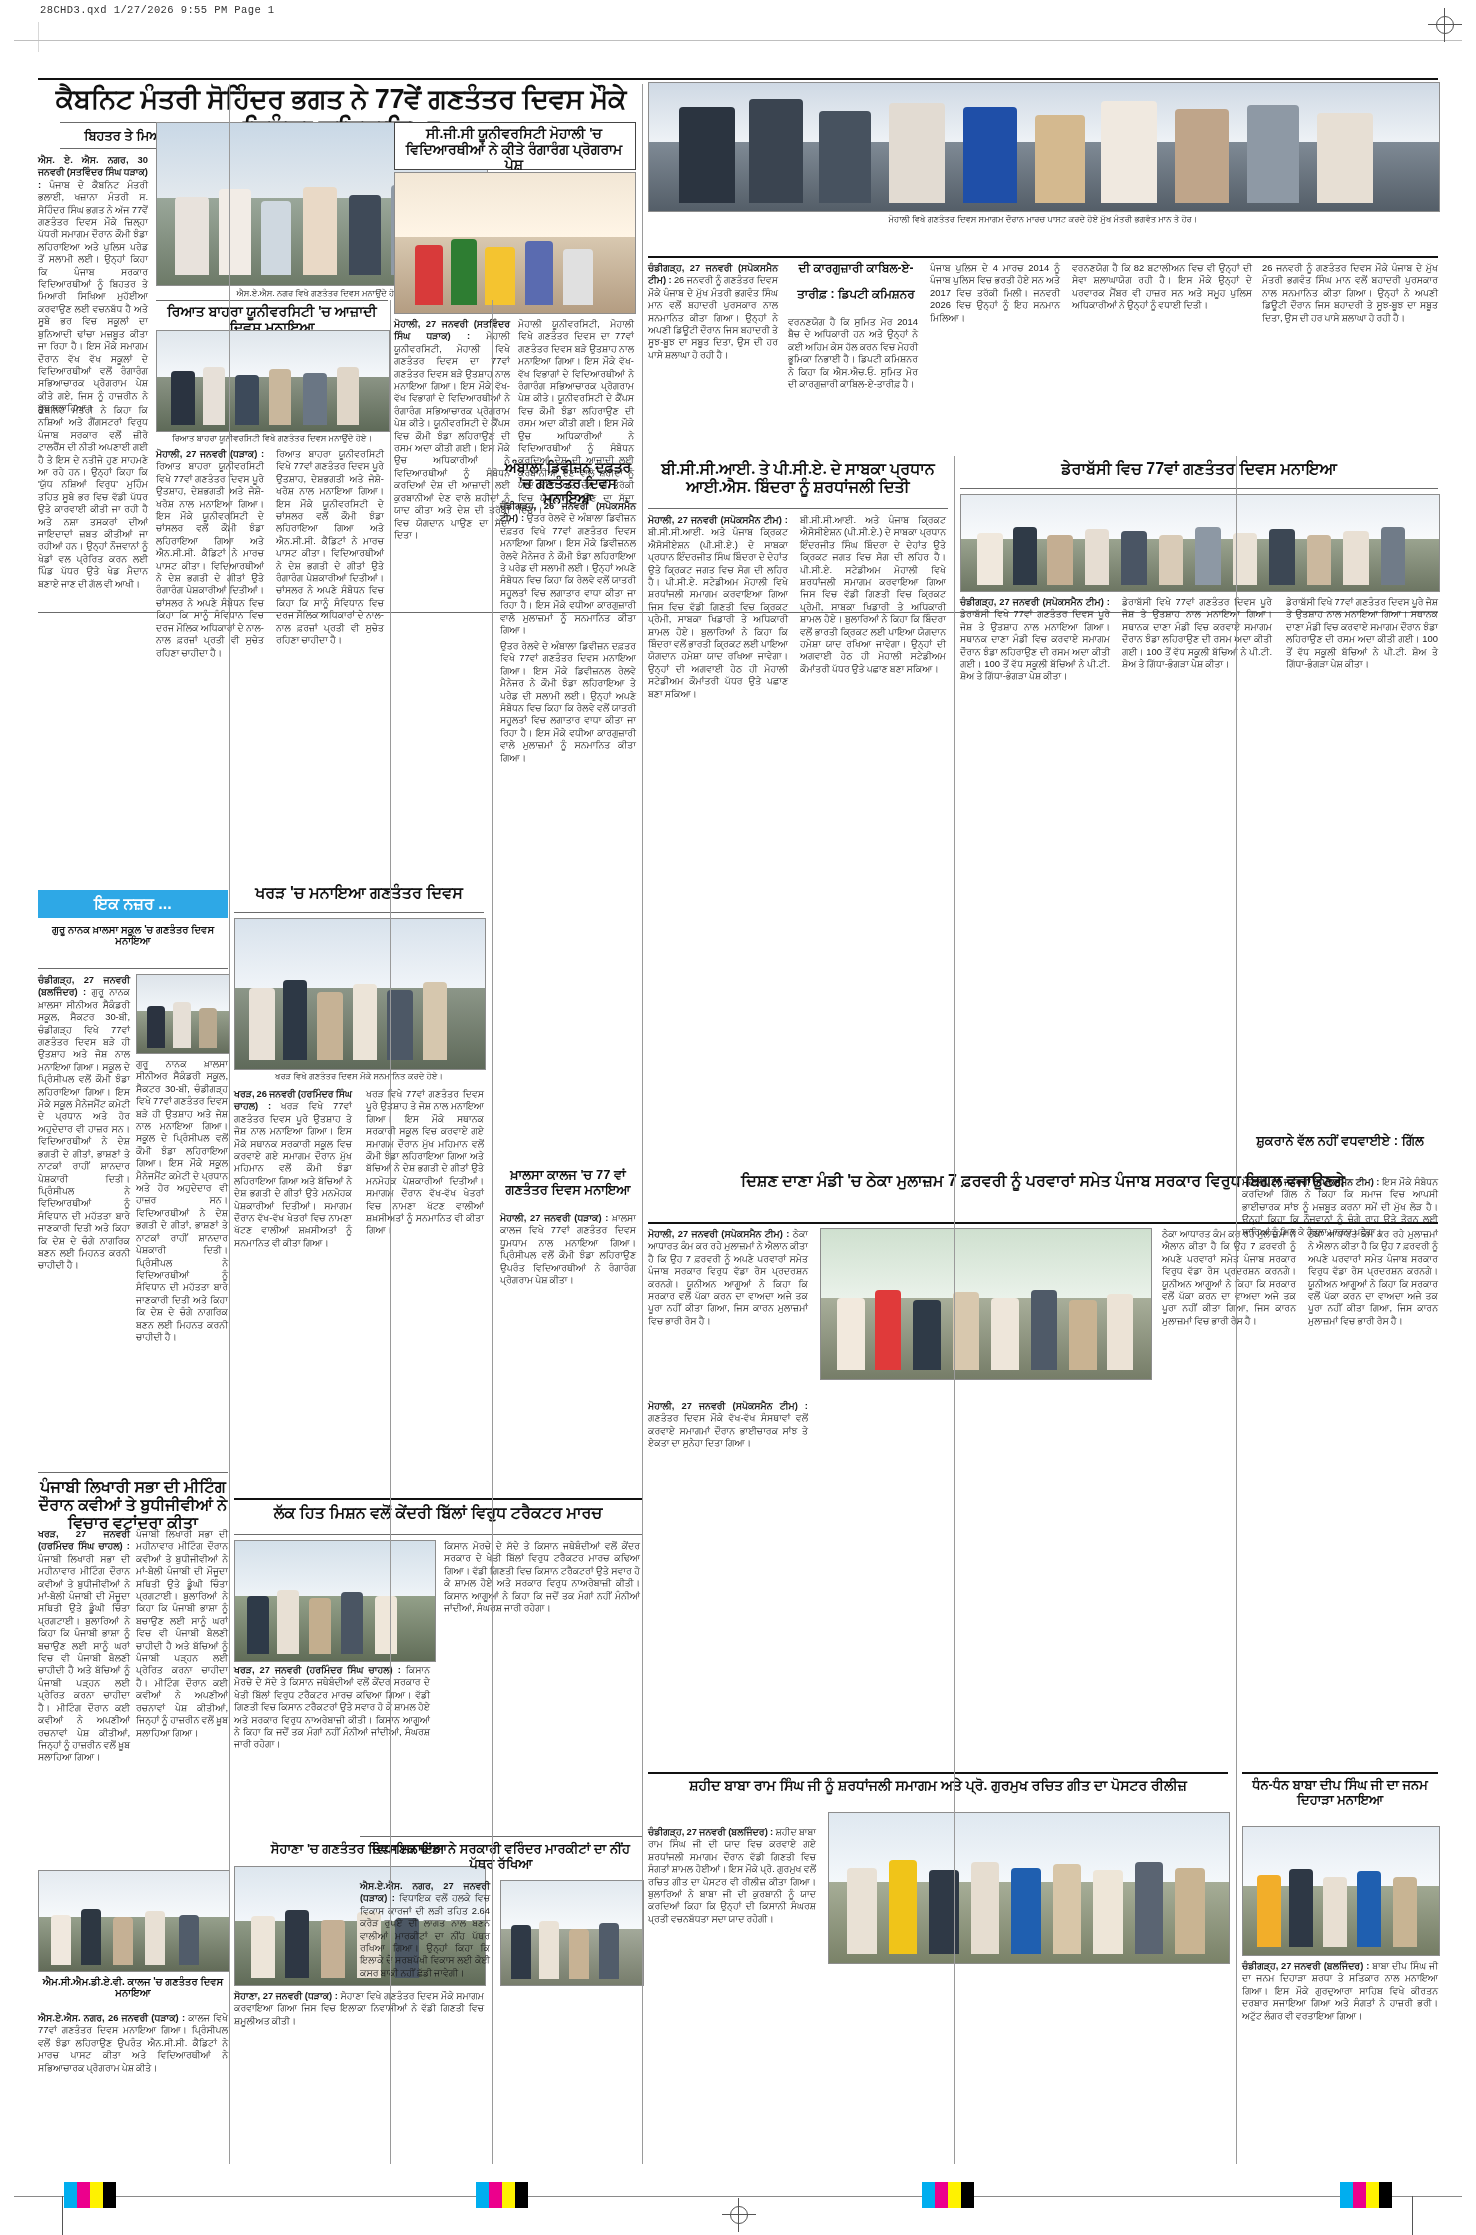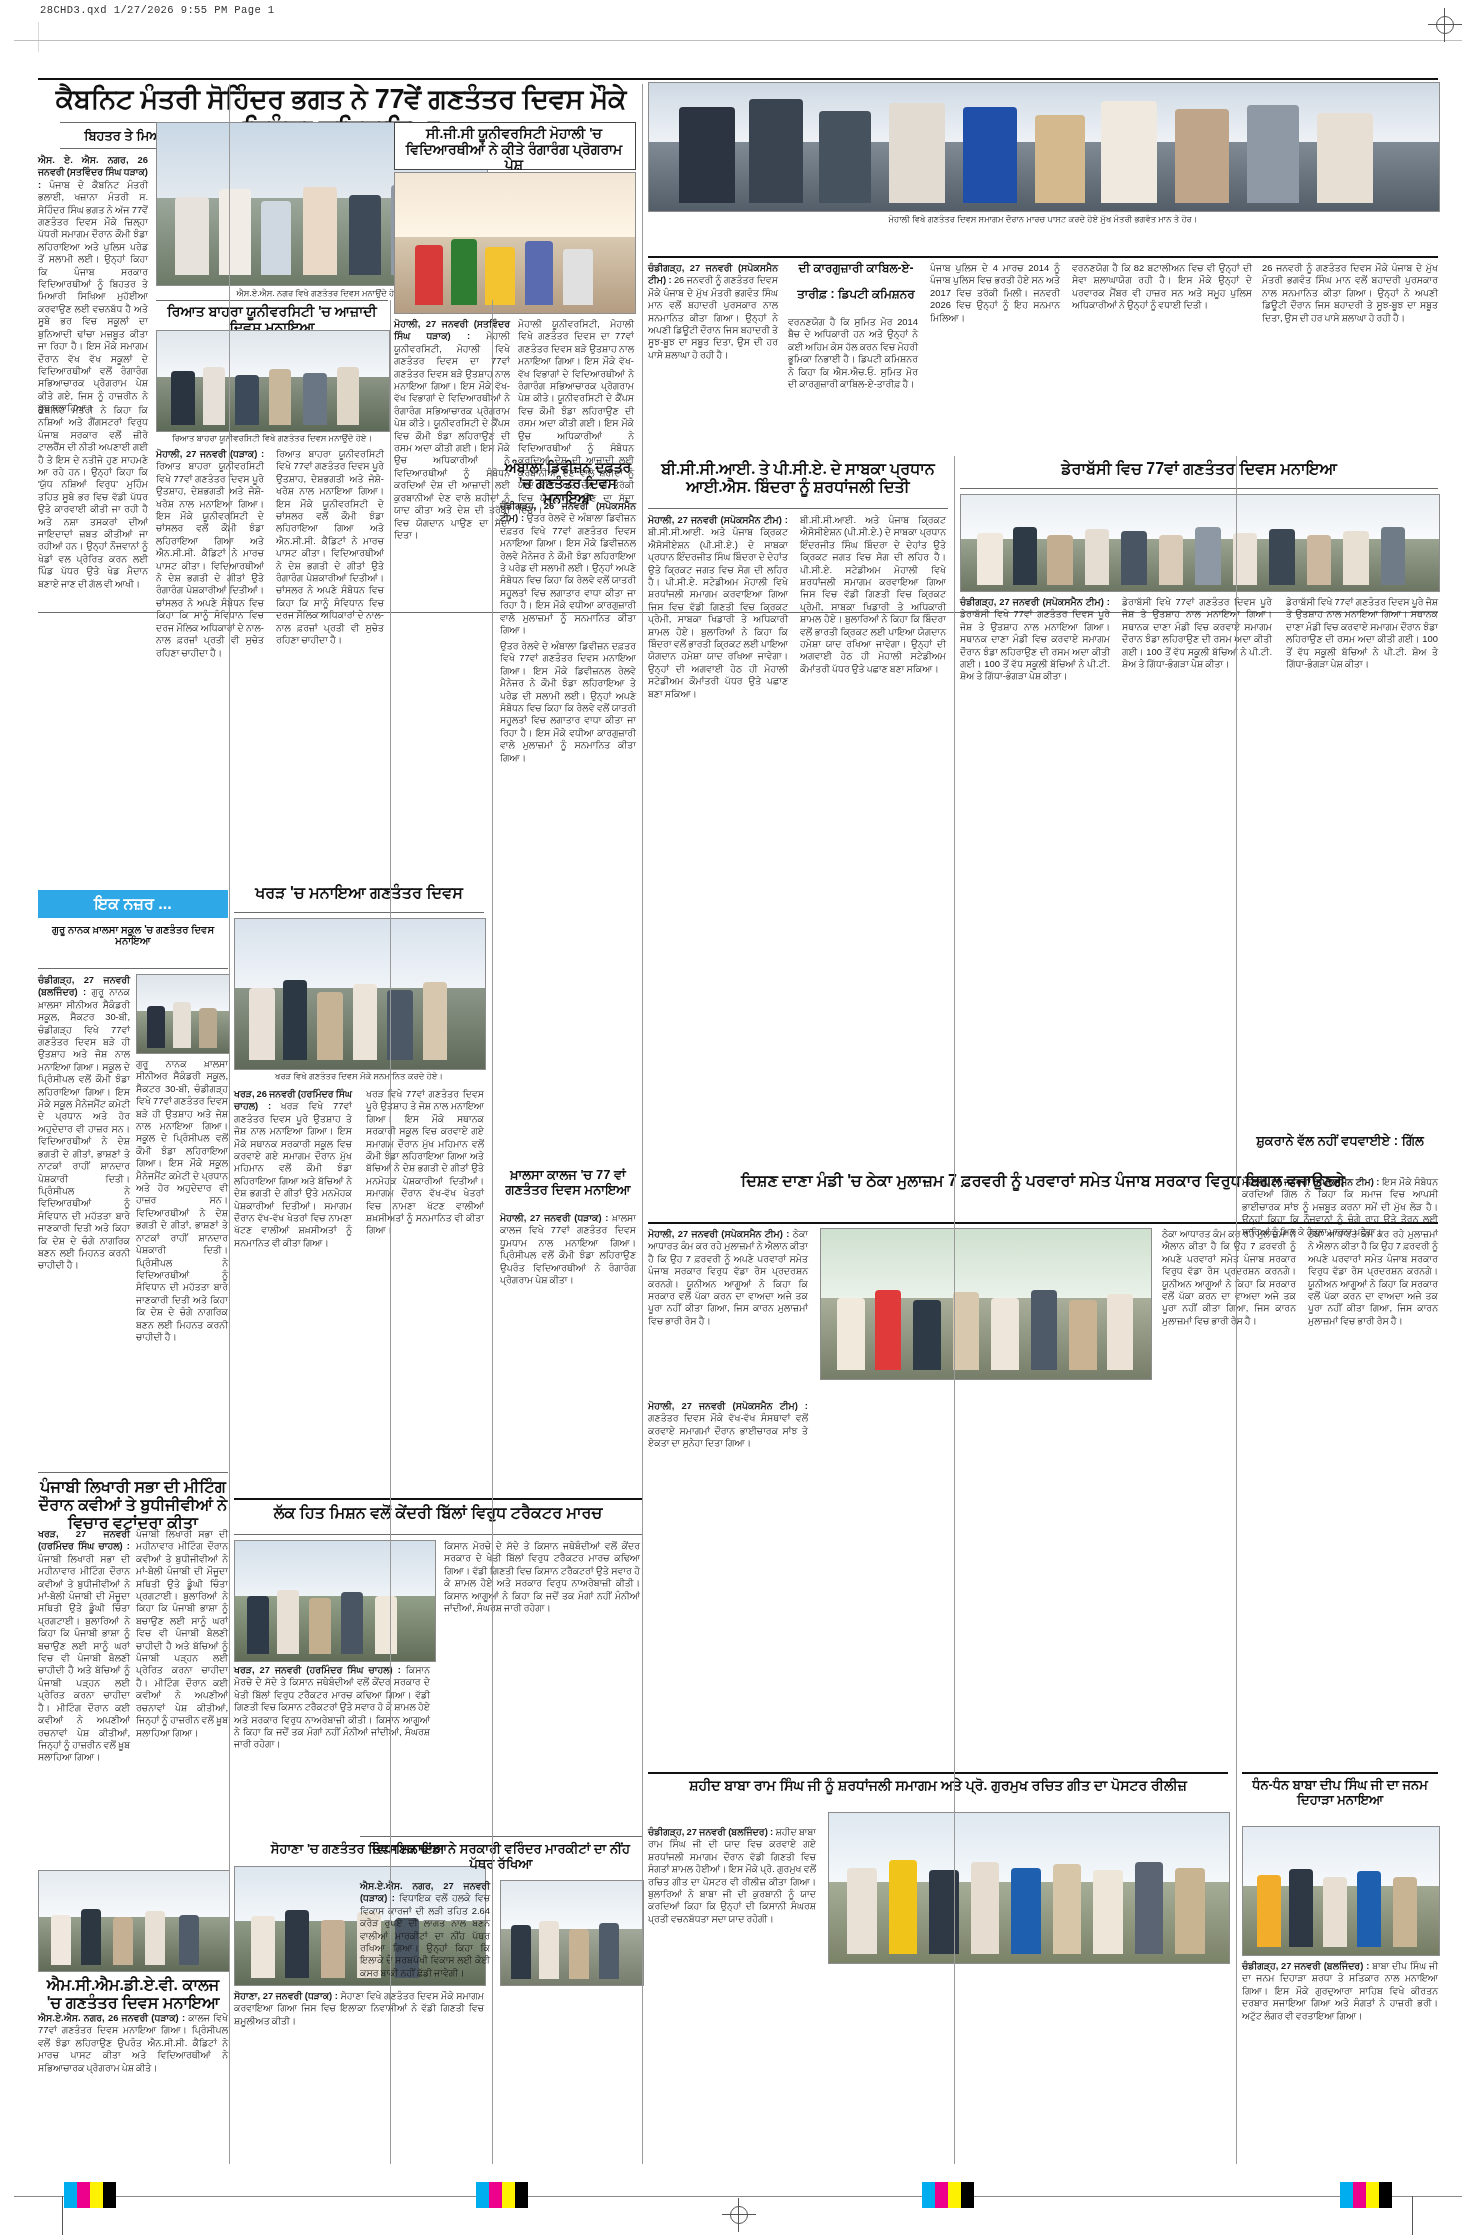--- a/index.html
+++ b/index.html
@@ -92,21 +92,21 @@
   </div>
 
   <div class="mh-rule"></div>
 
   <div class="col hl hl-lead" style="left:38px;top:84px;width:606px;">ਕੈਬਨਿਟ ਮੰਤਰੀ ਸੋਹਿੰਦਰ ਭਗਤ ਨੇ 77ਵੇਂ ਗਣਤੰਤਰ ਦਿਵਸ ਮੌਕੇ ਤਿਰੰਗਾ ਲਹਿਰਾਇਆ</div>
   <div class="hrule" style="left:60px;top:122px;width:560px;"></div>
   <div class="col hl hl-sub" style="left:52px;top:124px;width:580px;">ਬਿਹਤਰ ਤੇ ਮਿਆਰੀ ਸਿਖਿਆ ਮੁਹੱਈਆ ਕਰਵਾਉਣ ਤੇ ਨਸ਼ਿਆਂ–ਗੈਂਗਸਟਰਾਂ ਵਿਰੁਧ ਸਰਕਾਰ ਸਖ਼ਤ : ਸੋਹਿੰਦਰ ਭਗਤ</div>
   <div class="hrule" style="left:60px;top:148px;width:560px;"></div>
 
   <div class="col body-txt" style="left:38px;top:154px;width:110px;">
-    <span class="dateline">ਐਸ. ਏ. ਐਸ. ਨਗਰ, 26 ਜਨਵਰੀ (ਸਤਵਿੰਦਰ ਸਿੰਘ ਧੜਾਕ) :</span>
+    <span class="dateline">ਐਸ. ਏ. ਐਸ. ਨਗਰ, 30 ਜਨਵਰੀ (ਸਤਵਿੰਦਰ ਸਿੰਘ ਧੜਾਕ) :</span>
     <span>ਪੰਜਾਬ ਦੇ ਕੈਬਨਿਟ ਮੰਤਰੀ ਭਲਾਈ, ਖਜ਼ਾਨਾ ਮੰਤਰੀ ਸ. ਸੋਹਿੰਦਰ ਸਿੰਘ ਭਗਤ ਨੇ ਅੱਜ 77ਵੇਂ ਗਣਤੰਤਰ ਦਿਵਸ ਮੌਕੇ ਜ਼ਿਲ੍ਹਾ ਪੱਧਰੀ ਸਮਾਗਮ ਦੌਰਾਨ ਕੌਮੀ ਝੰਡਾ ਲਹਿਰਾਇਆ ਅਤੇ ਪੁਲਿਸ ਪਰੇਡ ਤੋਂ ਸਲਾਮੀ ਲਈ। ਉਨ੍ਹਾਂ ਕਿਹਾ ਕਿ ਪੰਜਾਬ ਸਰਕਾਰ ਵਿਦਿਆਰਥੀਆਂ ਨੂੰ ਬਿਹਤਰ ਤੇ ਮਿਆਰੀ ਸਿਖਿਆ ਮੁਹੱਈਆ ਕਰਵਾਉਣ ਲਈ ਵਚਨਬੱਧ ਹੈ ਅਤੇ ਸੂਬੇ ਭਰ ਵਿਚ ਸਕੂਲਾਂ ਦਾ ਬੁਨਿਆਦੀ ਢਾਂਚਾ ਮਜ਼ਬੂਤ ਕੀਤਾ ਜਾ ਰਿਹਾ ਹੈ। ਇਸ ਮੌਕੇ ਸਮਾਗਮ ਦੌਰਾਨ ਵੱਖ ਵੱਖ ਸਕੂਲਾਂ ਦੇ ਵਿਦਿਆਰਥੀਆਂ ਵਲੋਂ ਰੰਗਾਰੰਗ ਸਭਿਆਚਾਰਕ ਪ੍ਰੋਗਰਾਮ ਪੇਸ਼ ਕੀਤੇ ਗਏ, ਜਿਸ ਨੂੰ ਹਾਜ਼ਰੀਨ ਨੇ ਖ਼ੂਬ ਸਲਾਹਿਆ।</span>
   </div>
   <div class="col body-txt" style="left:38px;top:404px;width:110px;">
     <span>ਕੈਬਨਿਟ ਮੰਤਰੀ ਨੇ ਕਿਹਾ ਕਿ ਨਸ਼ਿਆਂ ਅਤੇ ਗੈਂਗਸਟਰਾਂ ਵਿਰੁਧ ਪੰਜਾਬ ਸਰਕਾਰ ਵਲੋਂ ਜ਼ੀਰੋ ਟਾਲਰੈਂਸ ਦੀ ਨੀਤੀ ਅਪਣਾਈ ਗਈ ਹੈ ਤੇ ਇਸ ਦੇ ਨਤੀਜੇ ਹੁਣ ਸਾਹਮਣੇ ਆ ਰਹੇ ਹਨ। ਉਨ੍ਹਾਂ ਕਿਹਾ ਕਿ 'ਯੁੱਧ ਨਸ਼ਿਆਂ ਵਿਰੁਧ' ਮੁਹਿੰਮ ਤਹਿਤ ਸੂਬੇ ਭਰ ਵਿਚ ਵੱਡੀ ਪੱਧਰ ਉਤੇ ਕਾਰਵਾਈ ਕੀਤੀ ਜਾ ਰਹੀ ਹੈ ਅਤੇ ਨਸ਼ਾ ਤਸਕਰਾਂ ਦੀਆਂ ਜਾਇਦਾਦਾਂ ਜ਼ਬਤ ਕੀਤੀਆਂ ਜਾ ਰਹੀਆਂ ਹਨ। ਉਨ੍ਹਾਂ ਨੌਜਵਾਨਾਂ ਨੂੰ ਖੇਡਾਂ ਵਲ ਪ੍ਰੇਰਿਤ ਕਰਨ ਲਈ ਪਿੰਡ ਪੱਧਰ ਉਤੇ ਖੇਡ ਮੈਦਾਨ ਬਣਾਏ ਜਾਣ ਦੀ ਗੱਲ ਵੀ ਆਖੀ।</span>
   </div>
 
   <div class="photo" style="left:156px;top:122px;width:330px;height:162px;">
     <div class="sky"></div>
     <div class="ground"></div>
     <div class="fig" style="left:18px;width:34px;height:78px;background:#e8e2dc;"></div>
@@ -280,21 +280,21 @@
 
   <div class="photo" style="left:38px;top:1870px;width:190px;height:100px;">
     <div class="sky" style="background:linear-gradient(#e4eaf0,#f6f9fb);"></div>
     <div class="ground" style="background:linear-gradient(#96a08c,#626b58);"></div>
     <div class="fig" style="left:12px;width:20px;height:50px;background:#f0e8de;"></div>
     <div class="fig" style="left:42px;width:20px;height:56px;background:#2d3742;"></div>
     <div class="fig" style="left:74px;width:20px;height:48px;background:#c5b094;"></div>
     <div class="fig" style="left:106px;width:20px;height:54px;background:#e8e0d4;"></div>
     <div class="fig" style="left:140px;width:20px;height:50px;background:#515c6a;"></div>
   </div>
-  <div class="col hl hl4" style="left:38px;top:1976px;width:190px;font-size:16px;">ਐਮ.ਸੀ.ਐਮ.ਡੀ.ਏ.ਵੀ. ਕਾਲਜ 'ਚ ਗਣਤੰਤਰ ਦਿਵਸ ਮਨਾਇਆ</div>
+  <div class="col hl hl4" style="left:38px;top:1976px;width:190px;font-size:10px;">ਐਮ.ਸੀ.ਐਮ.ਡੀ.ਏ.ਵੀ. ਕਾਲਜ 'ਚ ਗਣਤੰਤਰ ਦਿਵਸ ਮਨਾਇਆ</div>
   <div class="col body-txt" style="left:38px;top:2012px;width:190px;">
     <span class="dateline">ਐਸ.ਏ.ਐਸ. ਨਗਰ, 26 ਜਨਵਰੀ (ਧੜਾਕ) :</span>
     <span>ਕਾਲਜ ਵਿਖੇ 77ਵਾਂ ਗਣਤੰਤਰ ਦਿਵਸ ਮਨਾਇਆ ਗਿਆ। ਪ੍ਰਿੰਸੀਪਲ ਵਲੋਂ ਝੰਡਾ ਲਹਿਰਾਉਣ ਉਪਰੰਤ ਐਨ.ਸੀ.ਸੀ. ਕੈਡਿਟਾਂ ਨੇ ਮਾਰਚ ਪਾਸਟ ਕੀਤਾ ਅਤੇ ਵਿਦਿਆਰਥੀਆਂ ਨੇ ਸਭਿਆਚਾਰਕ ਪ੍ਰੋਗਰਾਮ ਪੇਸ਼ ਕੀਤੇ।</span>
   </div>
 
   <div class="col hl hl3" style="left:234px;top:884px;width:250px;">ਖਰੜ 'ਚ ਮਨਾਇਆ ਗਣਤੰਤਰ ਦਿਵਸ</div>
   <div class="hrule" style="left:234px;top:912px;width:250px;"></div>
   <div class="photo" style="left:234px;top:918px;width:250px;height:150px;">
     <div class="sky" style="background:linear-gradient(#d8e2ec,#f0f4f8);"></div>
     <div class="ground" style="background:linear-gradient(#8c9688,#5f6a5a);"></div>

